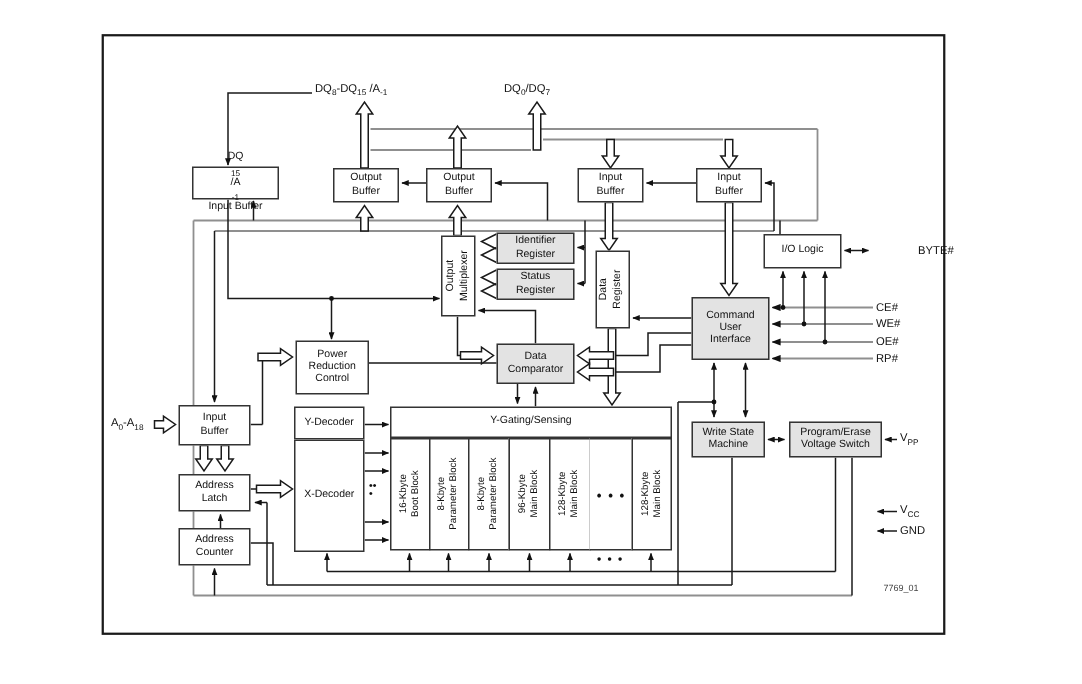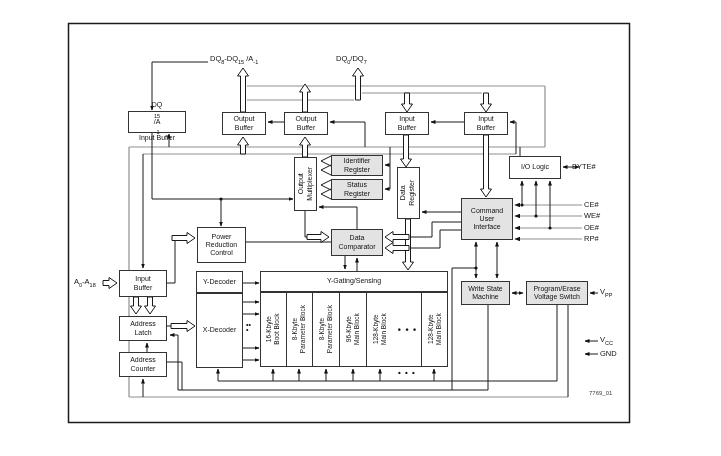--- a/index.html
+++ b/index.html
@@ -288,21 +288,21 @@
     <span>Address</span>
     <span>Counter</span>
   </div>
 
   <div class="lbl" style="left:210px;top:54px;">
     <span>DQ</span><sub>8</sub><span>-DQ</span><sub>15</sub><span> /A</span><sub>-1</sub>
   </div>
   <div class="lbl" style="left:336px;top:54px;">
     <span>DQ</span><sub>0</sub><span>/DQ</span><sub>7</sub>
   </div>
-  <div class="lbl" style="left:572px;top:162px;text-align:right;">BYTE#</div>
+  <div class="lbl" style="left:612px;top:162px;text-align:right;">BYTE#</div>
   <div class="lbl" style="left:584px;top:200px;">CE#</div>
   <div class="lbl" style="left:584px;top:211px;">WE#</div>
   <div class="lbl" style="left:584px;top:223px;">OE#</div>
   <div class="lbl" style="left:584px;top:234px;">RP#</div>
   <div class="lbl" style="left:74px;top:277px;">
     <span>A</span><sub>0</sub><span>-A</span><sub>18</sub>
   </div>
   <div class="lbl" style="left:600px;top:287px;">
     <span>V</span><sub>PP</sub>
   </div>

